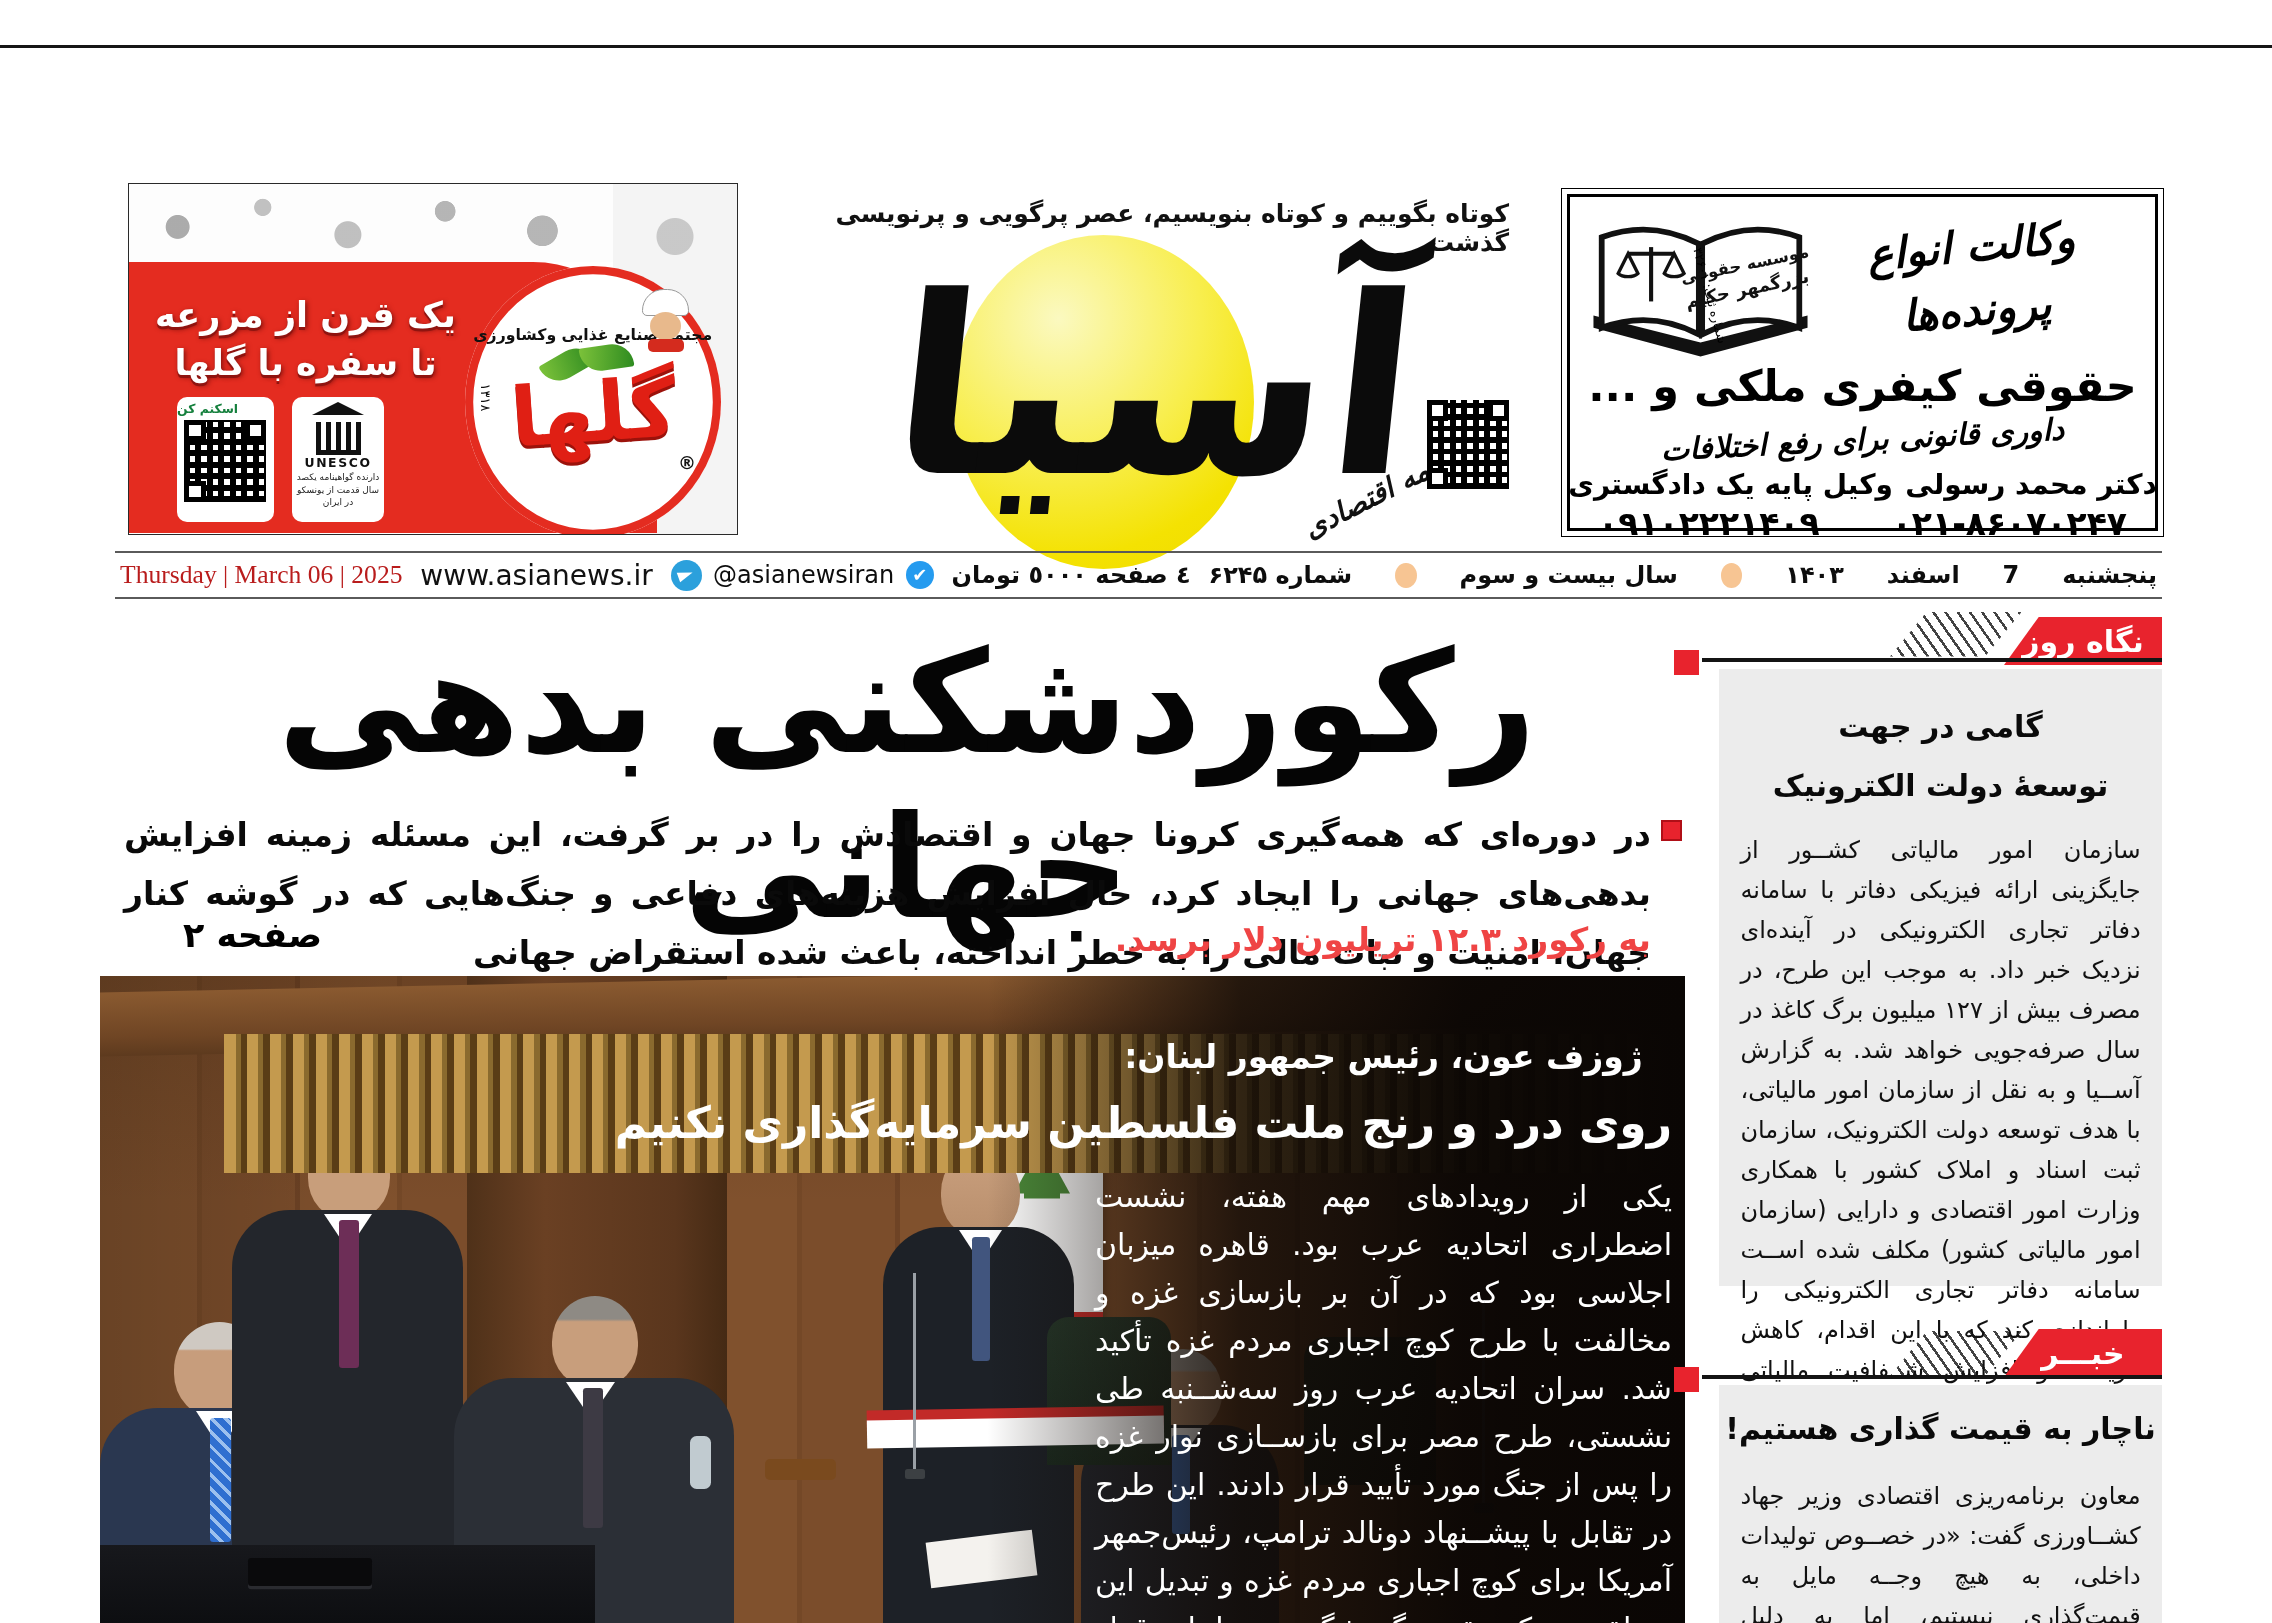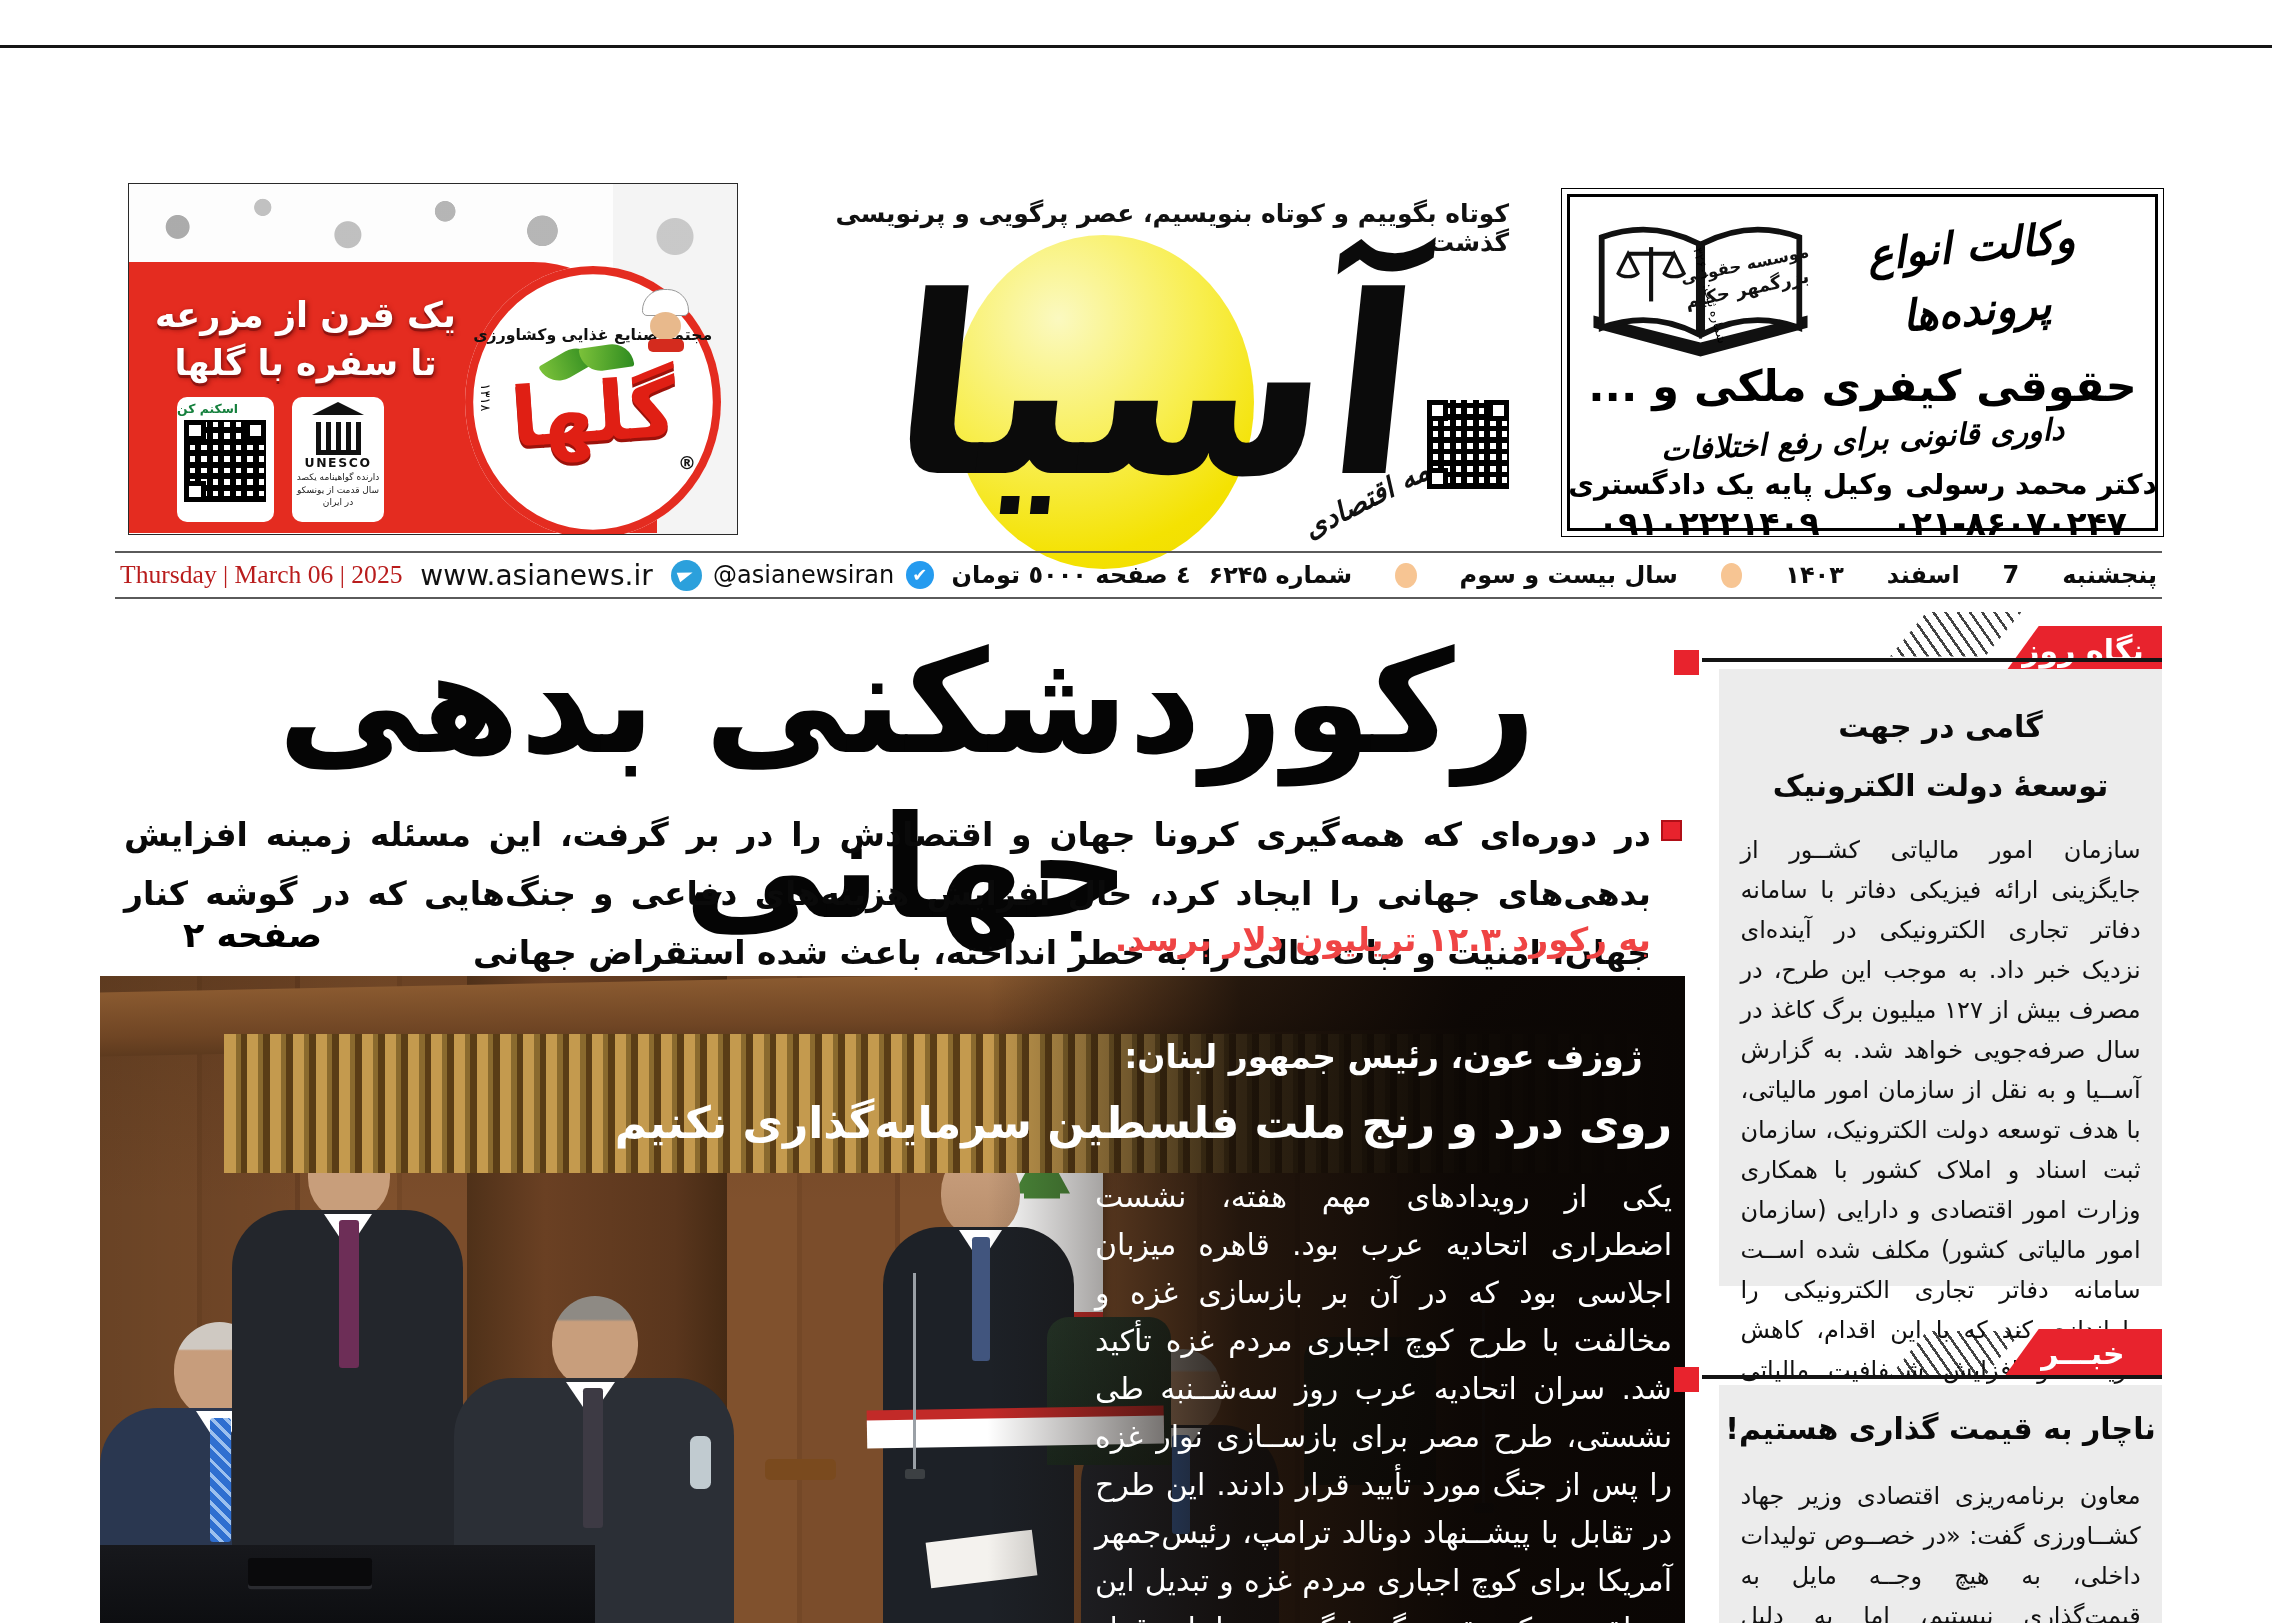--- a/index.html
+++ b/index.html
@@ -338,21 +338,21 @@
       <div class="p-kicker">ژوزف عون، رئیس جمهور لبنان:</div>
       <div class="p-headline">روی درد و رنج ملت فلسطین سرمایه‌گذاری نکنیم</div>
       <div class="p-body">یکی از رویدادهای مهم هفته، نشست اضطراری اتحادیه عرب بود. قاهره میزبان اجلاسی بود که در آن بر بازسازی غزه و مخالفت با طرح کوچ اجباری مردم غزه تأکید شد. سران اتحادیه عرب روز سه‌شــنبه طی نشستی، طرح مصر برای بازســازی نوار غزه را پس از جنگ مورد تأیید قرار دادند. این طرح در تقابل با پیشــنهاد دونالد ترامپ، رئیس‌جمهر آمریکا برای کوچ اجباری مردم غزه و تبدیل این منطقه به یک مقصد گردشگری ســاحلی قرار دارد. طرح ۵۳ میلیارد دلاری مصوب اتحادیه عرب به حدود ۲ میلیون فلســطینی ساکن غزه اجازه می‌دهد تا در سرزمین خود باقی بمانند.</div>
 
     </div>
   </div>
 
   <div class="abs sidebar">
 
     <div class="hatch" style="top:1.6px;"></div>
-    <div class="sec-label" style="top:16px;">نگاه روز</div>
+    <div class="sec-label" style="top:7px;">نگاه روز</div>
     <div class="sec-line" style="top:48px;"></div>
     <div class="red-sq" style="top:40px;"></div>
 
     <div class="panel panel1">
       <div class="sb-title t1">
         <div>گامی در جهت</div>
         <div>توسعهٔ دولت الکترونیک</div>
       </div>
       <div class="sb-body" style="padding-top:15px;">سازمان امور مالیاتی کشــور از جایگزینی ارائه فیزیکی دفاتر با سامانه دفاتر تجاری الکترونیکی در آینده‌ای نزدیک خبر داد. به موجب این طرح، در مصرف بیش از ۱۲۷ میلیون برگ کاغذ در سال صرفه‌جویی خواهد شد. به گزارش آســیا و به نقل از سازمان امور مالیاتی، با هدف توسعه دولت الکترونیک، سازمان ثبت اسناد و املاک کشور با همکاری وزارت امور اقتصادی و دارایی (سازمان امور مالیاتی کشور) مکلف شده اســت سامانه دفاتر تجاری الکترونیکی را راه‌اندازی کند که با این اقدام، کاهش هزینه‌ها و افزایش شــفافیت مالیاتی صورت می‌گیرد. بر اساس قانون مالیات‌های مستقیم، صاحبان مشاغل و اشخاص حقوقی موظفند برای تشخیص درآمد مشمول مالیات، دفاتر تجاری خود را مطابق قانون تجارت تنظیم و نگهداری کنند.</div>
 

